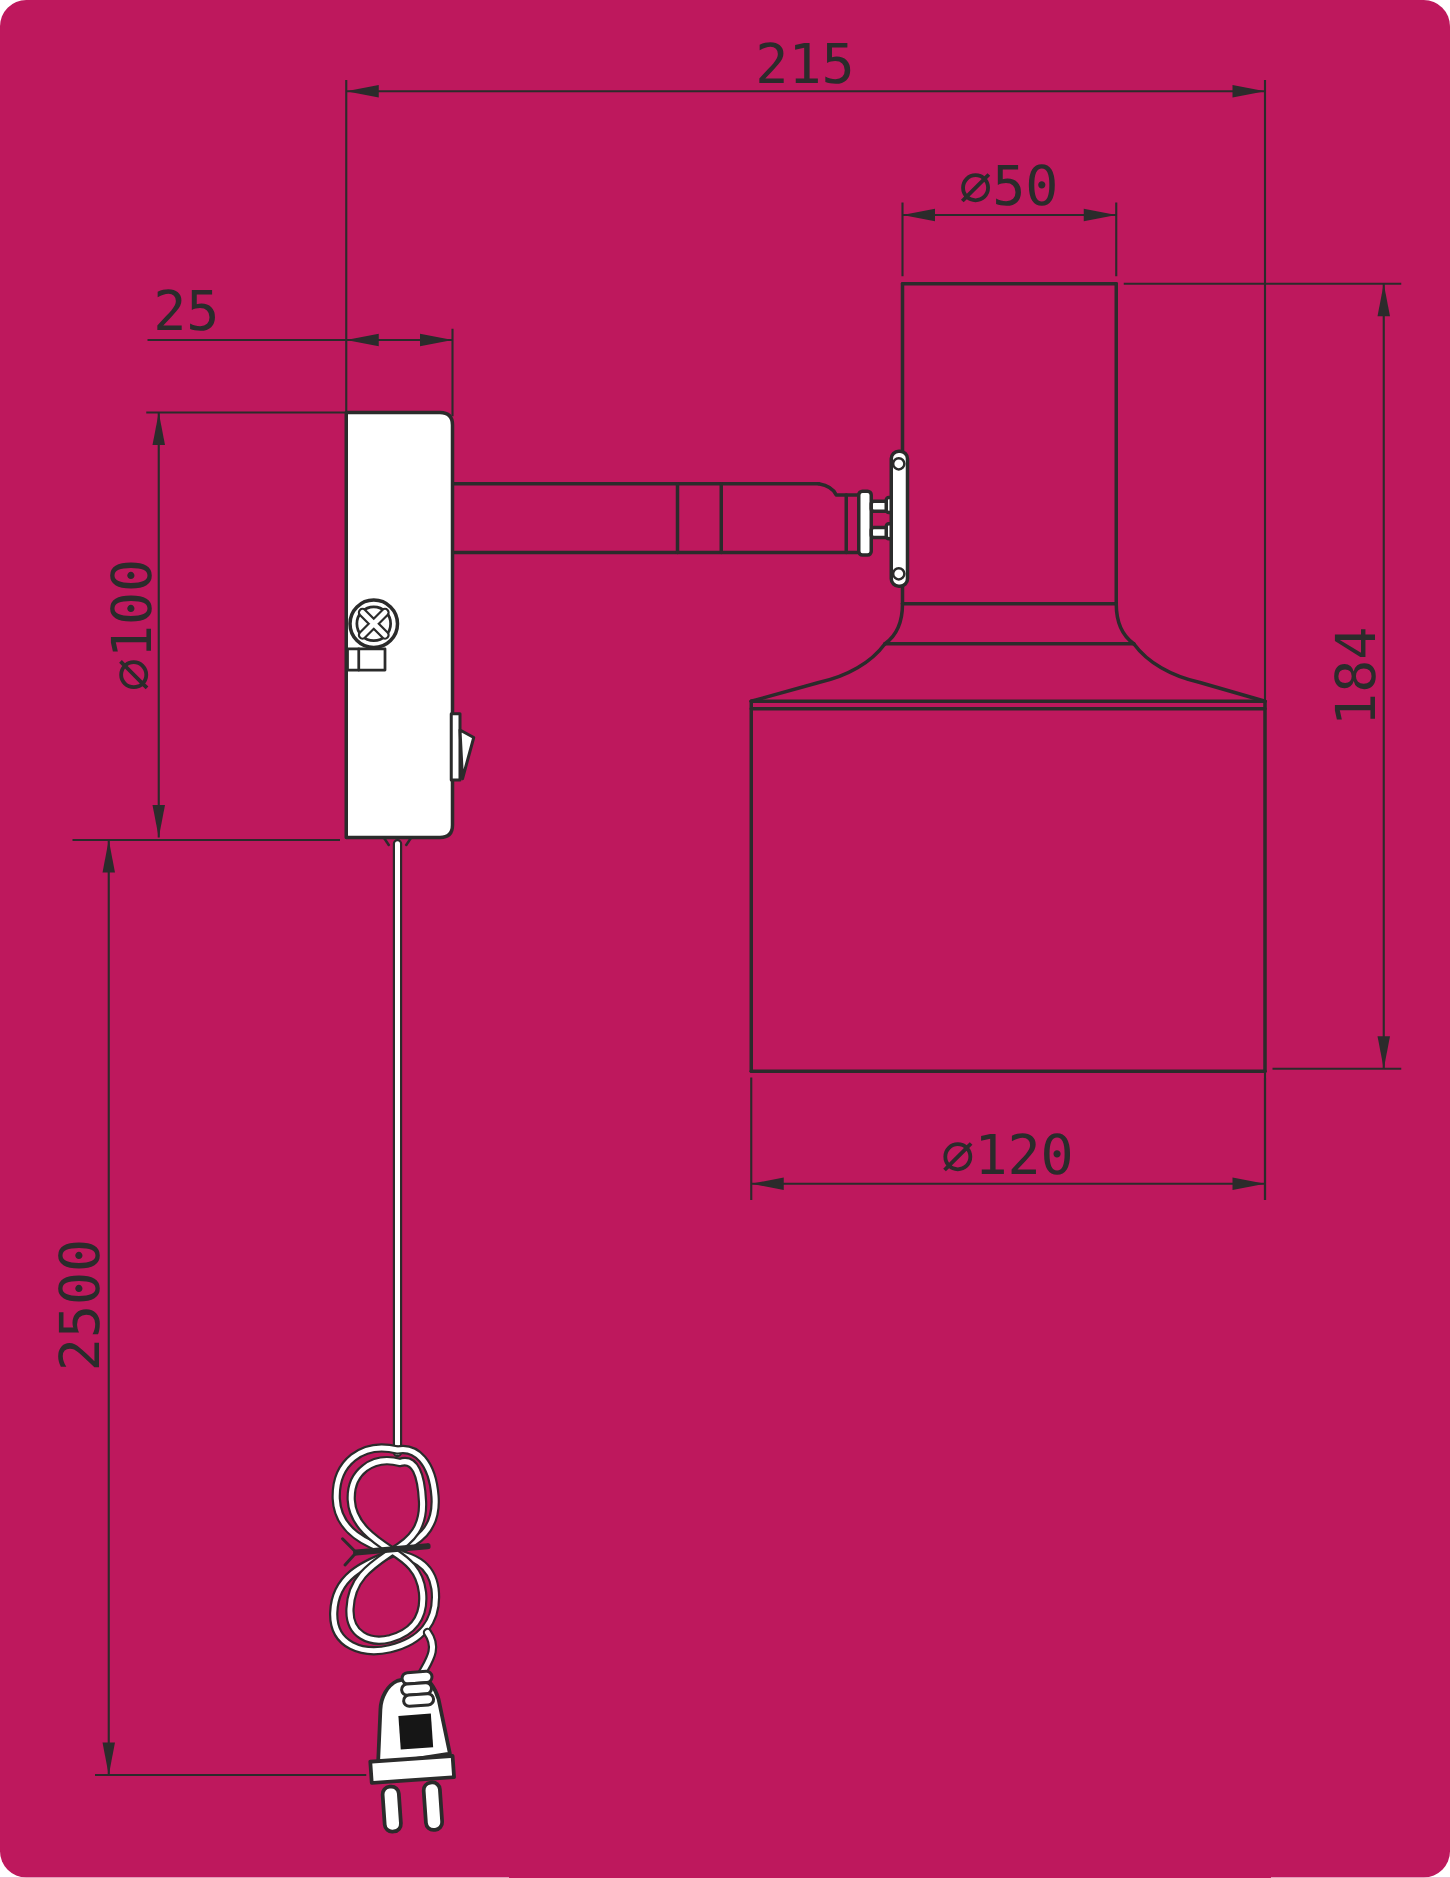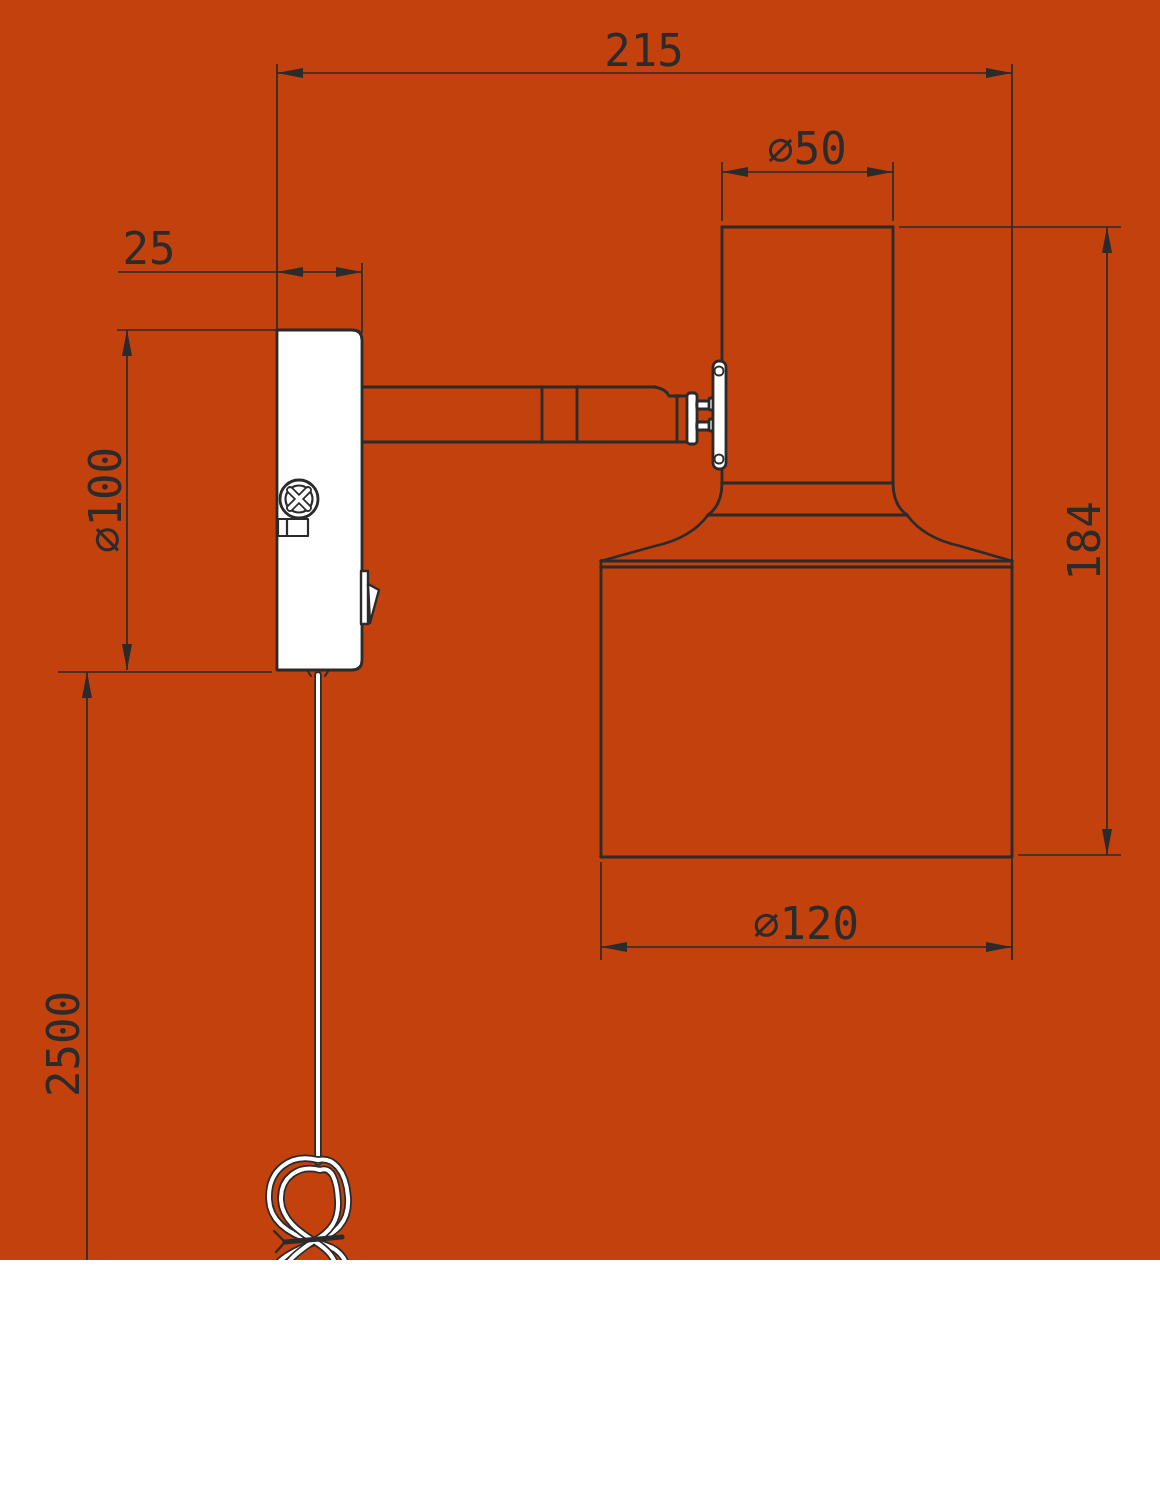--- a/index.html
+++ b/index.html
@@ -1,16 +1,16 @@
 <!DOCTYPE html>
 <html><head>
 <meta charset="utf-8">
 <style>
   html,body{margin:0;padding:0;background:#ffffff;}
-  .stage{width:1160px;height:1260px;position:relative;background:#c2410c;overflow:hidden;}
+  .stage{width:1160px;height:1502px;position:relative;background:#be185d;overflow:hidden;border-radius:21px;}
   svg{display:block;}
   .ol  {fill:none;stroke:#2b2b2b;stroke-width:2.8;stroke-linecap:round;stroke-linejoin:round;}
   .olf {fill:#ffffff;stroke:#2b2b2b;stroke-width:2.8;stroke-linejoin:round;}
   .dim {fill:none;stroke:#2b2b2b;stroke-width:1.7;stroke-linecap:butt;}
   .arr {fill:#2b2b2b;stroke:none;}
   .dtxt{font-family:"DejaVu Sans Mono","DejaVu Sans",monospace;font-size:44px;fill:#2b2b2b;text-anchor:middle;}
   .tube-b{fill:none;stroke:#2b2b2b;stroke-width:7.5;stroke-linecap:round;}
   .tube-w{fill:none;stroke:#ffffff;stroke-width:4;stroke-linecap:round;}
   .tie {fill:none;stroke:#2b2b2b;stroke-width:5;stroke-linecap:round;}
   .plug-label{fill:#161616;stroke:none;}

